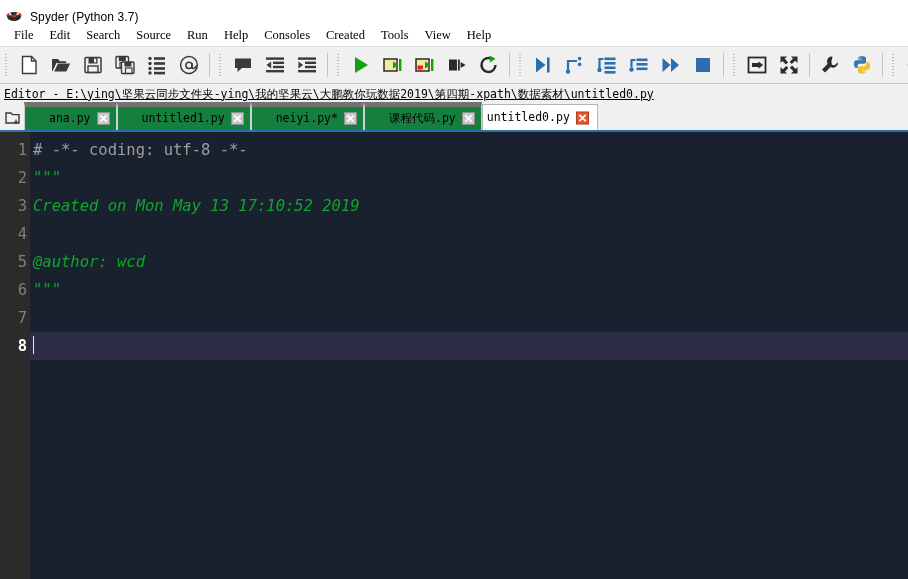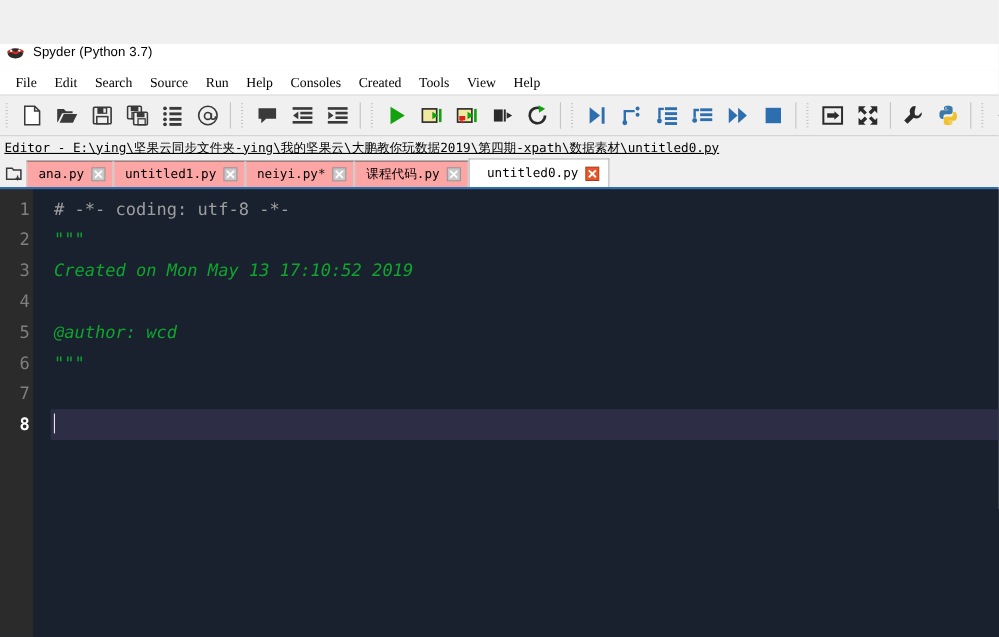--- a/index.html
+++ b/index.html
@@ -21,24 +21,23 @@
     flex-direction: column;
     background: #f0f0f0;
     position: relative;
   }
 
   
   .titlebar {
     height: 24px;
     background: #ffffff;
     display: flex;
-    align-items: flex-start;
+    align-items: flex-end;
     padding-left: 6px;
     flex: none;
-    margin-top: 40px;
   }
   .titlebar .logo {
     width: 16px;
     height: 16px;
     margin-right: 8px;
     flex: none;
     position: relative;
   }
   .titlebar .title-text {
     font-size: 12px;
@@ -142,39 +141,39 @@
     height: 24px;
     display: flex;
     align-items: center;
     justify-content: center;
     flex: none;
   }
   .tab {
     height: 23px;
     display: flex;
     align-items: center;
-    padding: 0 6px 0 10px;
-    background: #fca5a5;
+    padding: 0 6px 0 24px;
+    background: #15803d;
     border-left: 1px solid #cfcfcf;
     border-right: 1px solid #cfcfcf;
-    border-top: 1px solid #737373;
+    border-top: 5px solid #737373;
     font-family: "DejaVu Sans Mono", monospace;
     font-size: 11.5px;
     color: #000000;
     white-space: nowrap;
     flex: none;
     gap: 6px;
   }
   .tab.active {
     background: #ffffff;
     height: 25px;
     border-left: 1px solid #b5b5b5;
     border-right: 1px solid #b5b5b5;
     border-top: 1px solid #b5b5b5;
-    padding: 0 8px 0 16px;
+    padding: 0 8px 0 4px;
   }
   .tab-label { line-height: 1; }
   .tab-close {
     width: 13px;
     height: 13px;
     display: flex;
     align-items: center;
     justify-content: center;
     flex: none;
   }
@@ -198,21 +197,20 @@
     flex: none;
     padding-top: 4px;
     box-sizing: border-box;
   }
   .code-area {
     flex: 1 1 auto;
     background: #19212f;
     padding-top: 4px;
     position: relative;
     overflow: hidden;
-    padding-left: 16px;
   }
   .ln {
     height: 28px;
     line-height: 28px;
     text-align: right;
     padding-right: 3px;
     font-family: "DejaVu Sans Mono", monospace;
     font-size: 15.5px;
     color: #7f7f7f;
     box-sizing: border-box;

